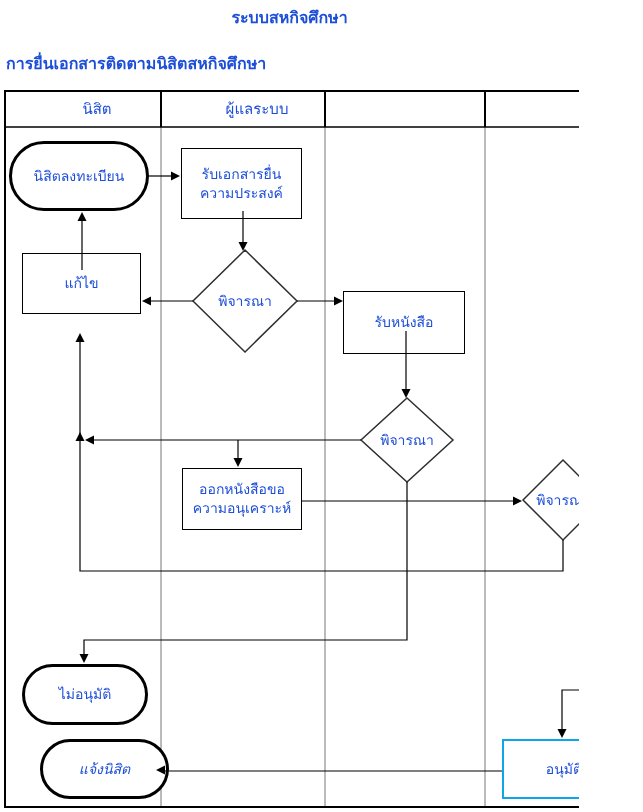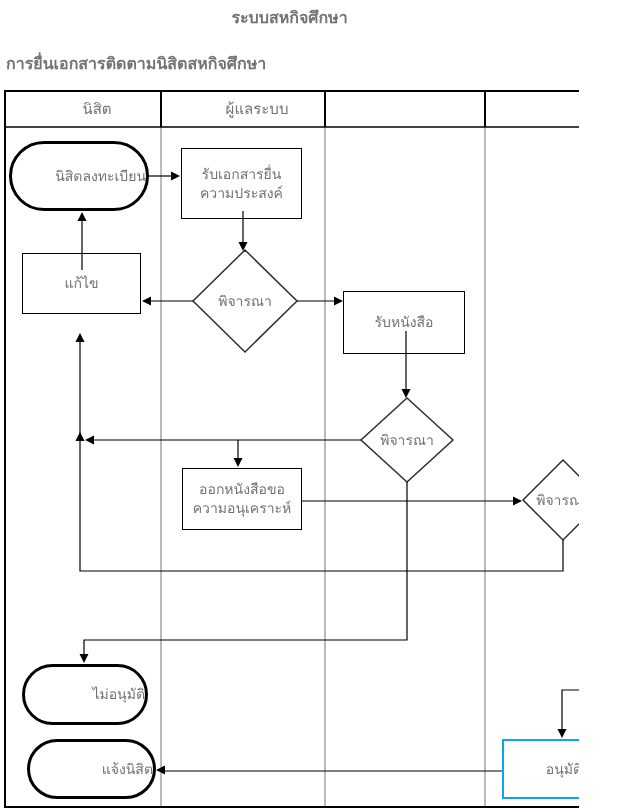--- a/index.html
+++ b/index.html
@@ -1,20 +1,20 @@
 <!DOCTYPE html>
 <html><head>
 <meta charset="utf-8">
 <style>
   * { box-sizing: border-box; margin: 0; padding: 0; }
   html, body { background: #fff; }
   .page {
     position: relative; width: 579px; height: 812px;
     background: #ffffff; overflow: hidden;
-    font-family: "Liberation Sans", sans-serif; color: #737373;
+    font-family: "Liberation Sans", sans-serif; color: #1d4ed8;
   }
   .title {
     position: absolute; top: 6px; left: 0; width: 100%;
     text-align: center; font-size: 16px; font-weight: bold; line-height: 1.45;
   }
   .subtitle {
     position: absolute; top: 52px; left: 6px;
     font-size: 16px; font-weight: bold; line-height: 1.45;
   }
   .lane-header {
@@ -27,33 +27,33 @@
   .lh-3 { left: 326px; width: 158px; }
   .lh-4 { left: 486px; width: 153px; }
   .layer { position: absolute; left: 0; top: 0; }
   .toplayer { pointer-events: none; }
   .node {
     position: absolute; background: #fff;
     display: flex; flex-direction: column; align-items: center; justify-content: center;
     text-align: center; font-size: 14px; line-height: 19px;
   }
   .process { border: 1.5px solid #000; }
-  .terminator { border: 3px solid #000; align-items: flex-end; }
+  .terminator { border: 3px solid #000; }
   .grey-border { border: 2px solid #0ea5e9; }
   .dlabel {
     position: absolute; display: flex; align-items: center; justify-content: center;
     font-size: 14px; text-align: center;
   }
   #n-student-register { left: 9px;   top: 141px; width: 140px; height: 70px; border-radius: 35px; }
   #n-receive-request  { left: 181px; top: 140px; width: 121px; height: 71px; margin-top: 8px; }
   #n-edit             { left: 22px;  top: 253px; width: 119px; height: 61px; }
   #n-receive-letter   { left: 343px; top: 268px; width: 122px; height: 63px; margin-top: 23px; }
   #n-issue-letter     { left: 182px; top: 468px; width: 120px; height: 62px; }
   #n-not-approved     { left: 22px;  top: 664px; width: 126px; height: 61px; border-radius: 31px; }
-  #n-notify-student   { left: 27px;  top: 739px; width: 129px; height: 60px; border-radius: 30px; }
+  #n-notify-student   { left: 40px;  top: 739px; width: 129px; height: 60px; border-radius: 30px; font-style: italic; }
   #n-approved         { left: 502px; top: 739px; width: 124px; height: 60px; }
   #dl-1 { left: 195px; top: 287px; width: 100px; height: 28px; }
   #dl-2 { left: 362px; top: 426px; width: 90px;  height: 28px; }
   #dl-3 { left: 525px; top: 486px; width: 76px;  height: 28px; }
 </style>
 </head>
 <body>
 
 <div class="page">
 

